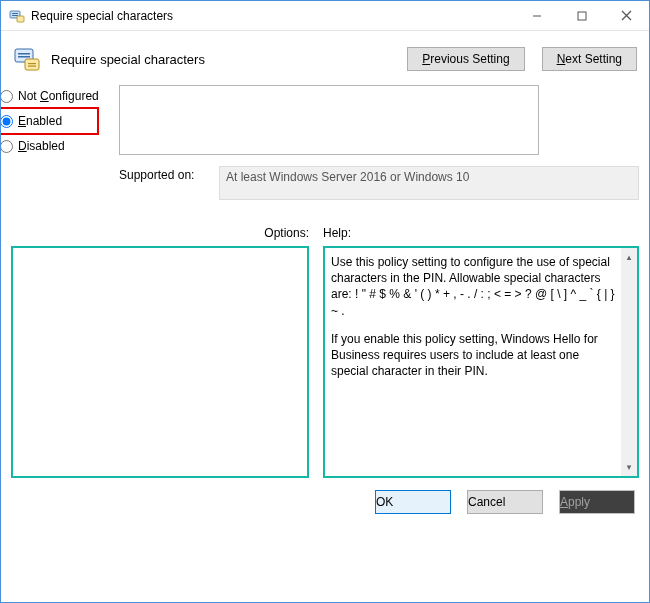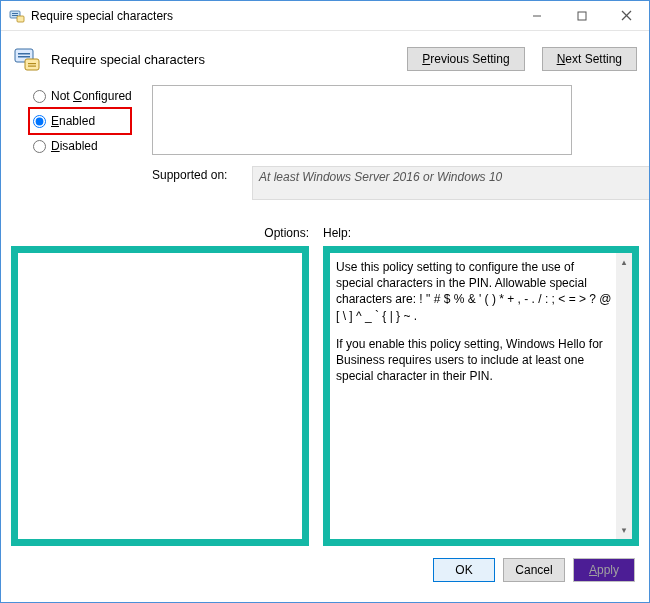--- a/index.html
+++ b/index.html
@@ -56,20 +56,21 @@
     background: #e1e1e1;
     padding: 4px 14px;
     font-size: 12px;
     cursor: default;
   }
   .btn .mn { text-decoration: underline; }
 
   .radio-row {
     display: flex; gap: 20px; align-items: flex-start;
     margin-top: 4px;
+    justify-content: flex-end;
   }
   .radio-col { width: 130px; padding-left: 22px; }
   .radio-item { display: flex; align-items: center; height: 22px; position: relative; }
   .radio-item input { margin: 0 5px 0 0; width: 13px; height: 13px; }
   .radio-item .mn { text-decoration: underline; }
   .highlight-box { border: 2px solid #e60000; width: 104px; padding: 1px 3px; margin-left: -5px; }
 
   .fields-col { flex: 1; }
   .field-row { display: flex; gap: 10px; margin-bottom: 8px; }
   .field-label { width: 90px; padding-top: 2px; }
@@ -80,49 +81,49 @@
     font-family: inherit; font-size: 12px;
     resize: none;
   }
   .supported-box {
     width: 420px; height: 34px;
     border: 1px solid #dcdcdc;
     background: #f0f0f0;
     padding: 3px 6px;
     position: relative;
   }
-  .supported-box .txt { color: #555; font-style: italic; }
+  .supported-box .txt { color: #555; }
   .rel { position: relative; }
 
   .panels-labels { display: flex; gap: 14px; margin-top: 18px; }
   .panels-labels .lbl-left { width: 298px; text-align: right; }
   .panels-labels .lbl-right { flex: 1; }
 
   .panels { display: flex; gap: 14px; margin-top: 6px; }
   .panel {
-    border: 7px solid #14b8a6;
-    height: 300px;
+    border: 2px solid #14b8a6;
+    height: 232px;
     padding: 6px;
     overflow: hidden;
     position: relative;
   }
   .panel.left { width: 298px; background: #fff; }
   .panel.right { flex: 1; background: #fff; }
   .panel.right .inner { padding-right: 14px; font-size: 12px; line-height: 1.35; }
   .panel.right .inner p { margin: 0 0 12px 0; }
   .panel .vsb { position: absolute; right: 0; top: 0; bottom: 0; width: 16px; background: #f0f0f0; display: flex; flex-direction: column; justify-content: space-between; align-items: center; }
   .vsb .arr { font-size: 9px; color: #666; padding: 4px 0; }
 
   .footer {
     display: flex; justify-content: flex-end; gap: 8px;
     margin-top: 12px; padding-right: 4px;
   }
-  .footer .btn { width: 62px; text-align: center; padding: 4px 0; }
+  .footer .btn { width: 76px; text-align: left; padding: 4px 0; margin-left: 8px; }
   .footer .btn.primary { border: 1px solid #0078d7; background: #e5f1fb; }
-  .footer .btn.disabled { color: #a0a0a0; background: #4c1d95; border-color: #c0c0c0; }
+  .footer .btn.disabled { color: #a0a0a0; background: #404040; border-color: #c0c0c0; }
 </style>
 </head>
 <body>
 
 <div class="titlebar">
   <span class="titlebar-icon">
     <svg width="16" height="16" viewBox="0 0 16 16">
       <rect x="1" y="3" width="10" height="7" rx="1" fill="#c7e0f4" stroke="#3a6ea5" stroke-width="0.8"></rect>
       <rect x="3" y="5" width="6" height="1" fill="#3a6ea5"></rect>
       <rect x="3" y="7" width="6" height="1" fill="#3a6ea5"></rect>

